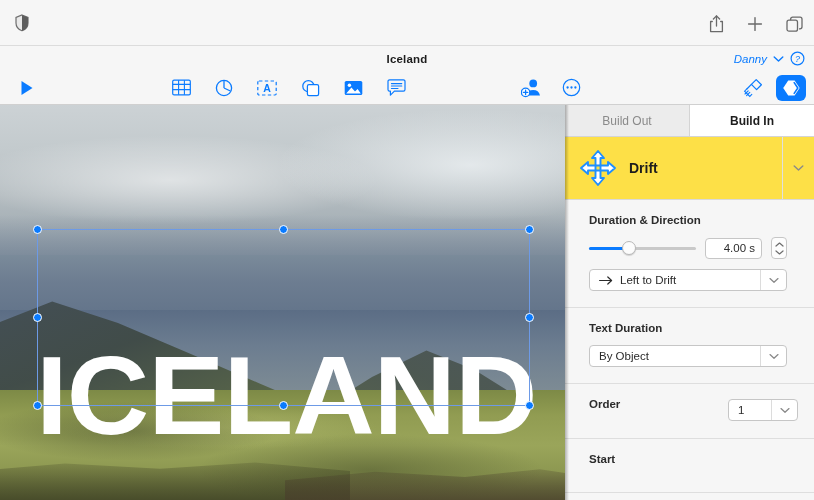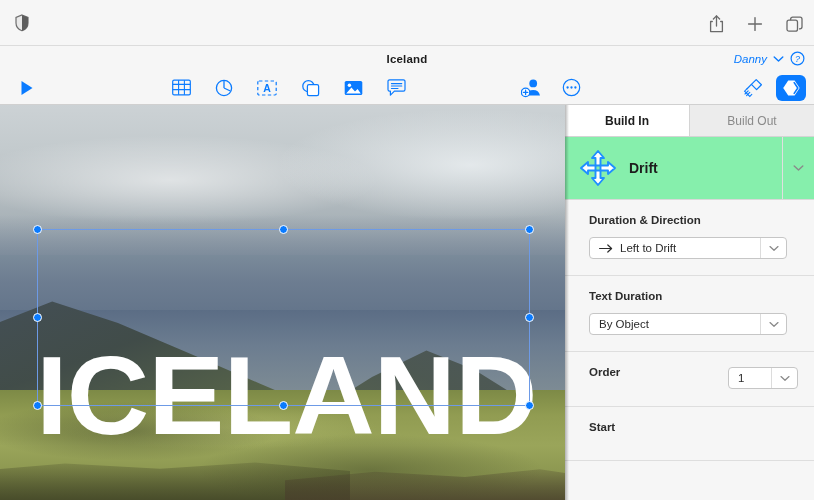--- a/index.html
+++ b/index.html
@@ -191,21 +191,21 @@
   .tabs { display: flex; height: 32px; border-bottom: 1px solid #d4d4d4; }
   .tab {
     flex: 1; display: flex; align-items: center; justify-content: center;
     font-size: 12px; border-right: 1px solid #d4d4d4;
   }
   .tab:last-child { border-right: none; }
   .tab.active { background: #ffffff; color: #1d1d1d; font-weight: bold; }
   .tab.inactive { background: #ececec; color: #8a8a8a; }
 
   .effect-row {
-    height: 63px; background: #86efac; border-bottom: 1px solid #d9d9d9;
+    height: 63px; background: #fde047; border-bottom: 1px solid #d9d9d9;
     display: flex; align-items: center; padding: 0 10px 0 12px; position: relative;
   }
   .effect-icon { width: 42px; height: 42px; display: flex; align-items: center; justify-content: center; }
   .effect-name { font-size: 14px; font-weight: bold; color: #1d1d1d; margin-left: 10px; }
   .effect-chev {
     position: absolute; right: 10px; top: 0; bottom: 0;
     display: flex; align-items: center; padding-left: 10px;
     border-left: 1px solid #e0e0e0;
   }
 
@@ -415,25 +415,25 @@
       <div class="handle h-bc"></div>
       <div class="handle h-br"></div>
     </div>
   </div>
 
   <div class="panel-shadow"></div>
 
   <div class="panel">
 
     <div class="tabs">
+      <div class="tab inactive">
+        <span>Build Out</span>
+      </div>
       <div class="tab active">
         <span>Build In</span>
-      </div>
-      <div class="tab inactive">
-        <span>Build Out</span>
       </div>
     </div>
 
     <div class="effect-row">
       <div class="effect-icon">
         <svg width="40" height="40" viewBox="0 0 40 40">
           <g fill="#ffffff" stroke="#1f8fff" stroke-width="1.9" stroke-linejoin="round">
             <path d="M20 3 L26 10 H22.5 V17.5 H17.5 V10 H14 Z"></path>
             <path d="M20 37 L14 30 H17.5 V22.5 H22.5 V30 H26 Z"></path>
             <path d="M3 20 L10 14 V17.5 H17.5 V22.5 H10 V26 Z"></path>
@@ -444,20 +444,36 @@
       <span class="effect-name">Drift</span>
       <div class="effect-chev">
         <svg width="11" height="8" viewBox="0 0 11 8">
           <path d="M1.2 2 L5.5 6 L9.8 2" fill="none" stroke="#8a8a8a" stroke-width="1.4" stroke-linecap="round" stroke-linejoin="round"></path>
         </svg>
       </div>
     </div>
 
     <div class="section">
       <div class="sec-label">Duration &amp; Direction</div>
+      <div class="dur-row">
+        <div class="slider">
+          <div class="slider-track"></div>
+          <div class="slider-fill"></div>
+          <div class="slider-knob"></div>
+        </div>
+        <div class="num-field">4.00 s</div>
+        <div class="stepper">
+          <svg width="9" height="5" viewBox="0 0 9 5">
+              <path d="M1 4 L4.5 1 L8 4" fill="none" stroke="#6e6e6e" stroke-width="1.2" stroke-linecap="round" stroke-linejoin="round"></path>
+            </svg>
+          <svg width="9" height="5" viewBox="0 0 9 5">
+              <path d="M1 1 L4.5 4 L8 1" fill="none" stroke="#6e6e6e" stroke-width="1.2" stroke-linecap="round" stroke-linejoin="round"></path>
+            </svg>
+        </div>
+      </div>
       <div class="popup">
         <span class="arrow-pre">
           <svg width="14" height="9" viewBox="0 0 14 9">
             <path d="M0.6 4.5 H12.4 M8.8 1 L12.6 4.5 L8.8 8" fill="none" stroke="#2b2b2b" stroke-width="1.2" stroke-linecap="round" stroke-linejoin="round"></path>
           </svg>
         </span>
         <span>Left to Drift</span>
         <span class="popup-chev">
           <svg width="10" height="7" viewBox="0 0 10 7">
               <path d="M1 1.6 L5 5.2 L9 1.6" fill="none" stroke="#8a8a8a" stroke-width="1.3" stroke-linecap="round" stroke-linejoin="round"></path>

